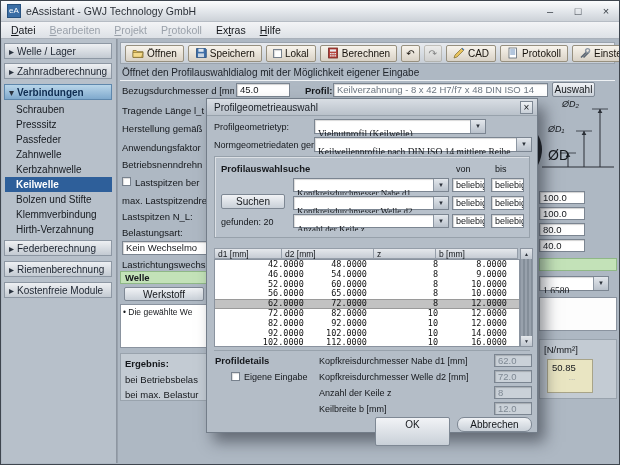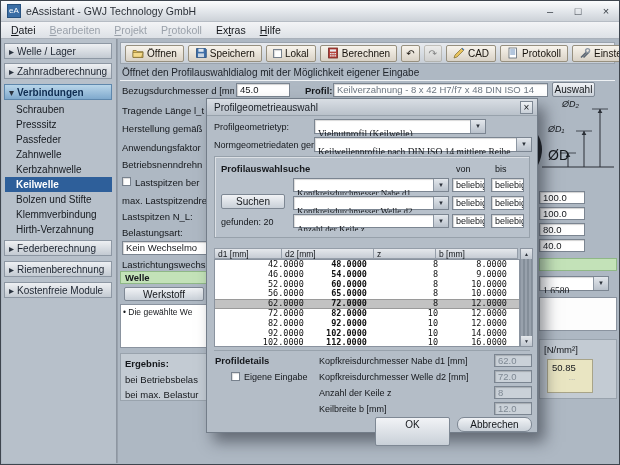--- a/index.html
+++ b/index.html
@@ -70,21 +70,21 @@
   
   .thead{position:absolute;display:flex;height:11px;}
   .th{background:linear-gradient(#e5e8ec,#c6ccd4);border:1px solid #959ea9;border-left:none;
       font-size:8.5px;line-height:10px;padding-left:3px;box-sizing:border-box;}
   .th:first-child{border-left:1px solid #959ea9;}
   .tbody{position:absolute;background:#fff;border:1px solid #8a939f;overflow:hidden;box-sizing:border-box;}
   .trow{display:flex;height:9.8px;font-family:"DejaVu Sans Mono",monospace;font-size:8.5px;line-height:9.8px;color:#111;padding-left:33px;}
   .trow.sel{background:#c2c2c2;box-shadow:inset 0 1px 0 #9a9a9a, inset 0 -1px 0 #9a9a9a;}
   .tc{display:inline-block;text-align:right;box-sizing:border-box;}
   .tc0{width:68px;padding-right:4px;}
-  .tc1{width:92px;padding-right:24px;font-weight:bold;}
+  .tc1{width:92px;padding-right:24px;}
   .tc2{width:62px;padding-right:8px;}
   .tc3{width:82px;padding-right:12px;}
   .vsb{position:absolute;width:13px;background:#aeb6c0;border:1px solid #8a939f;box-sizing:border-box;}
   .sbtn{position:absolute;left:0;width:11px;height:10px;background:linear-gradient(#e5e8ec,#bfc6cf);
         border-bottom:1px solid #8a939f;font-size:5px;text-align:center;line-height:10px;color:#2b313a;}
   u{text-decoration:underline;}
   svg{display:block;}
 </style>
 </head>
 <body>

